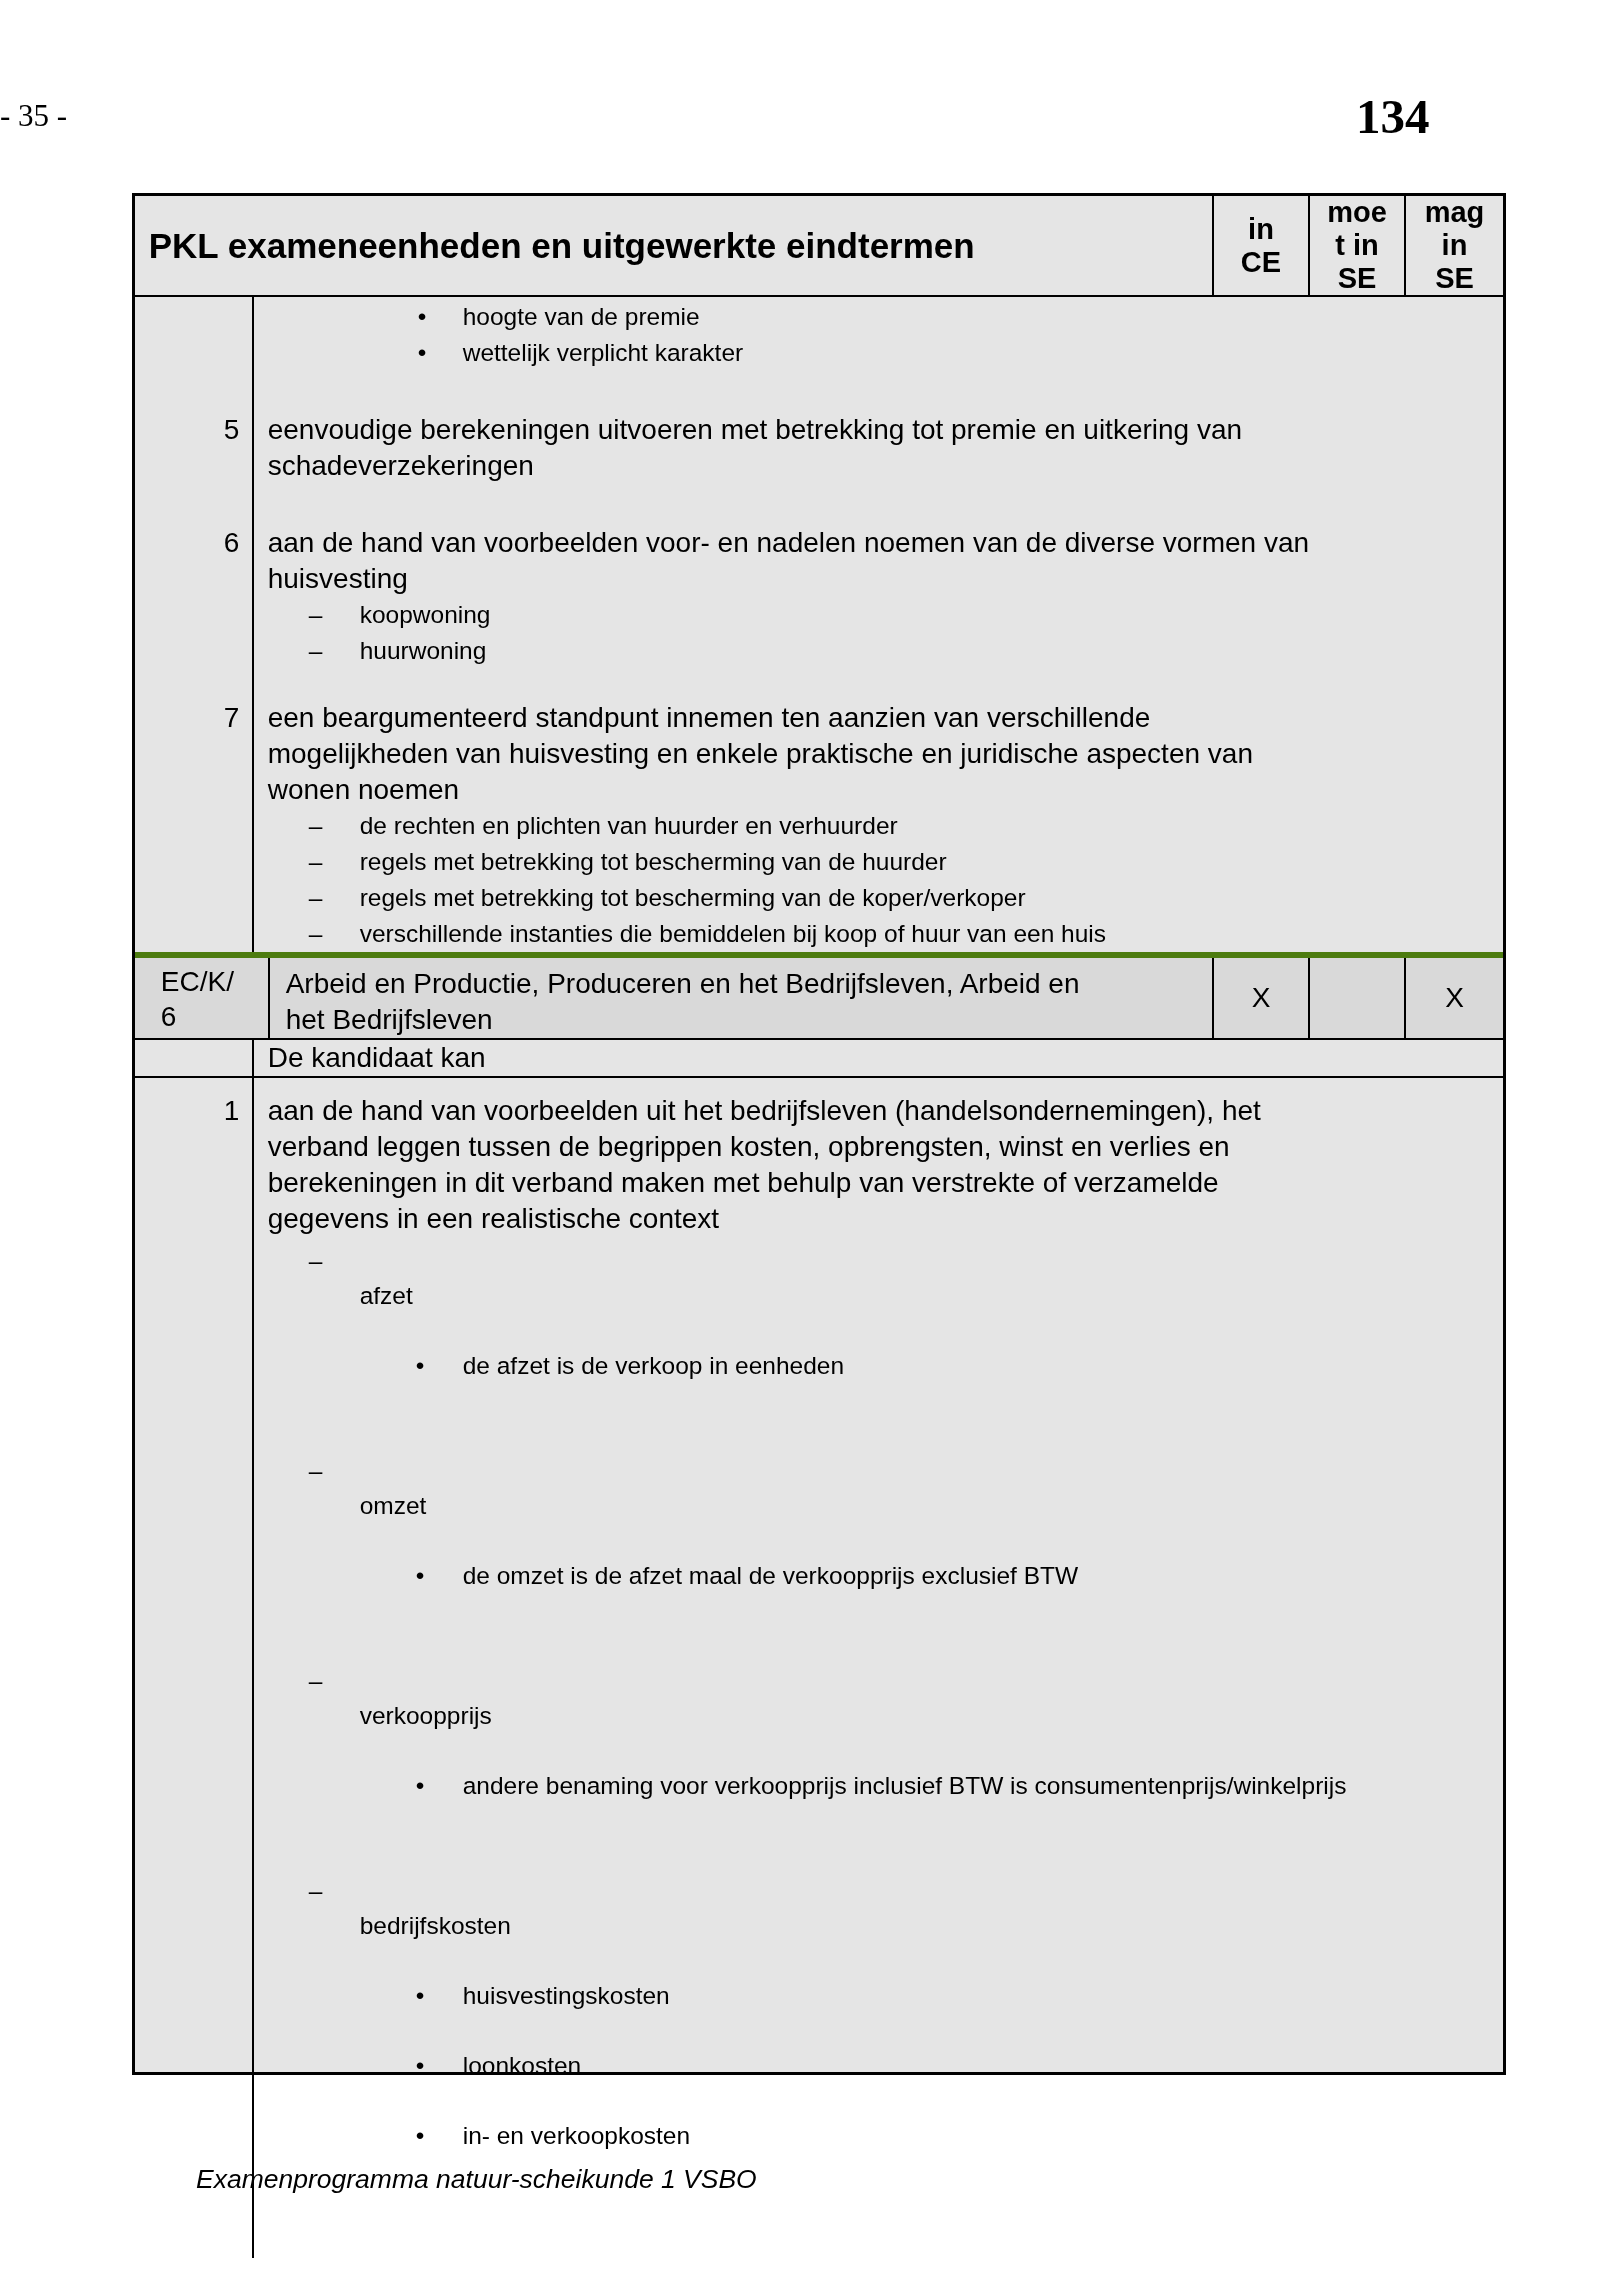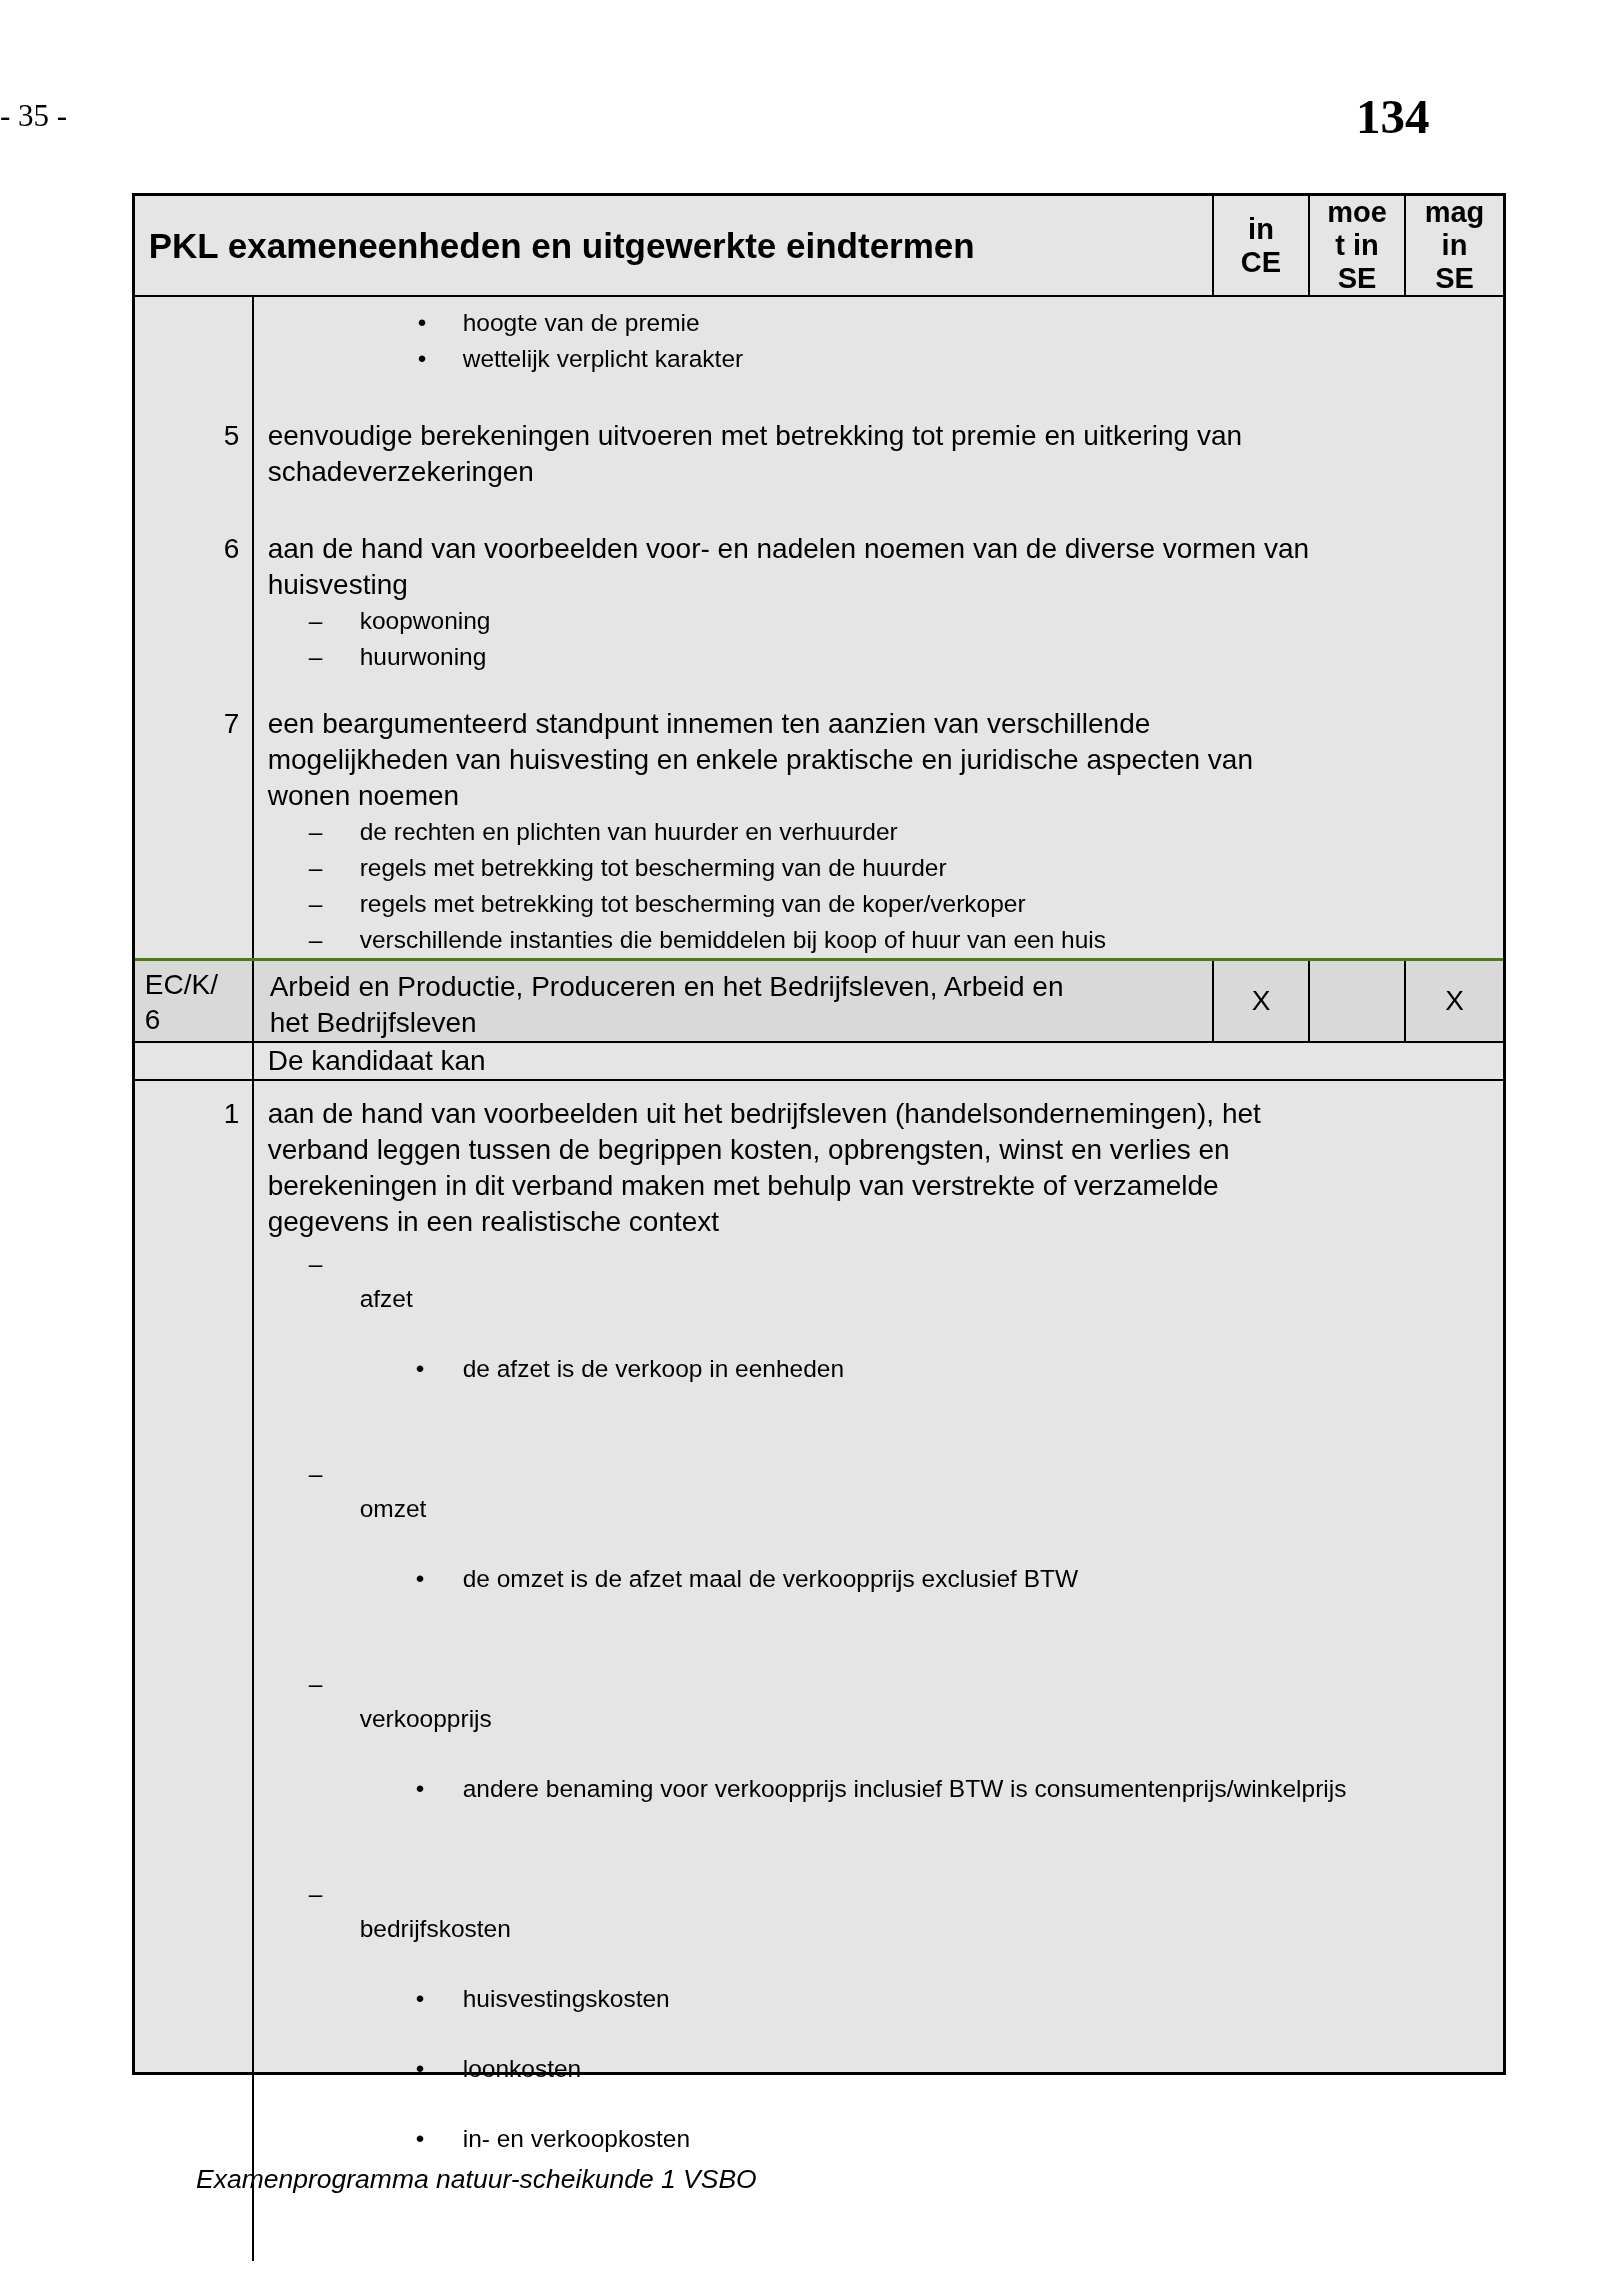--- a/index.html
+++ b/index.html
@@ -18,22 +18,22 @@
     font-family:"Liberation Serif","DejaVu Serif",serif;font-size:49px;font-weight:700;
   }
   
   .exam-table{
     position:absolute;left:132px;top:193px;width:1374px;height:1882px;
     border:3.9px solid #000;box-sizing:border-box;
     display:flex;flex-direction:column;background:#e5e5e5;
   }
   .row{position:relative;box-sizing:border-box;}
   .row-header{height:129px;display:flex;border-bottom:2.9px solid #000;}
-  .row-a{height:709px;border-bottom:3px solid #4d7c0f;padding-top:8px;}
-  .row-b{height:93px;display:flex;border-bottom:2px solid #000;background:#d9d9d9;}
+  .row-a{height:709px;border-bottom:6px solid #4d7c0f;padding-top:2px;}
+  .row-b{height:93px;display:flex;border-bottom:2px solid #000;background:#d9d9d9;padding-left:16px;}
   .row-c{height:56px;border-bottom:2px solid #000;}
   .row-d{flex:1;padding-top:15.7px;}
   
   .row-a::before,.row-c::before,.row-d::before{
     content:"";position:absolute;left:117px;top:0;bottom:0;width:2px;background:#000;
   }
   
   .main-header{
     flex:1;display:flex;align-items:center;padding-left:13.7px;
     font-size:35px;font-weight:700;box-sizing:border-box;

